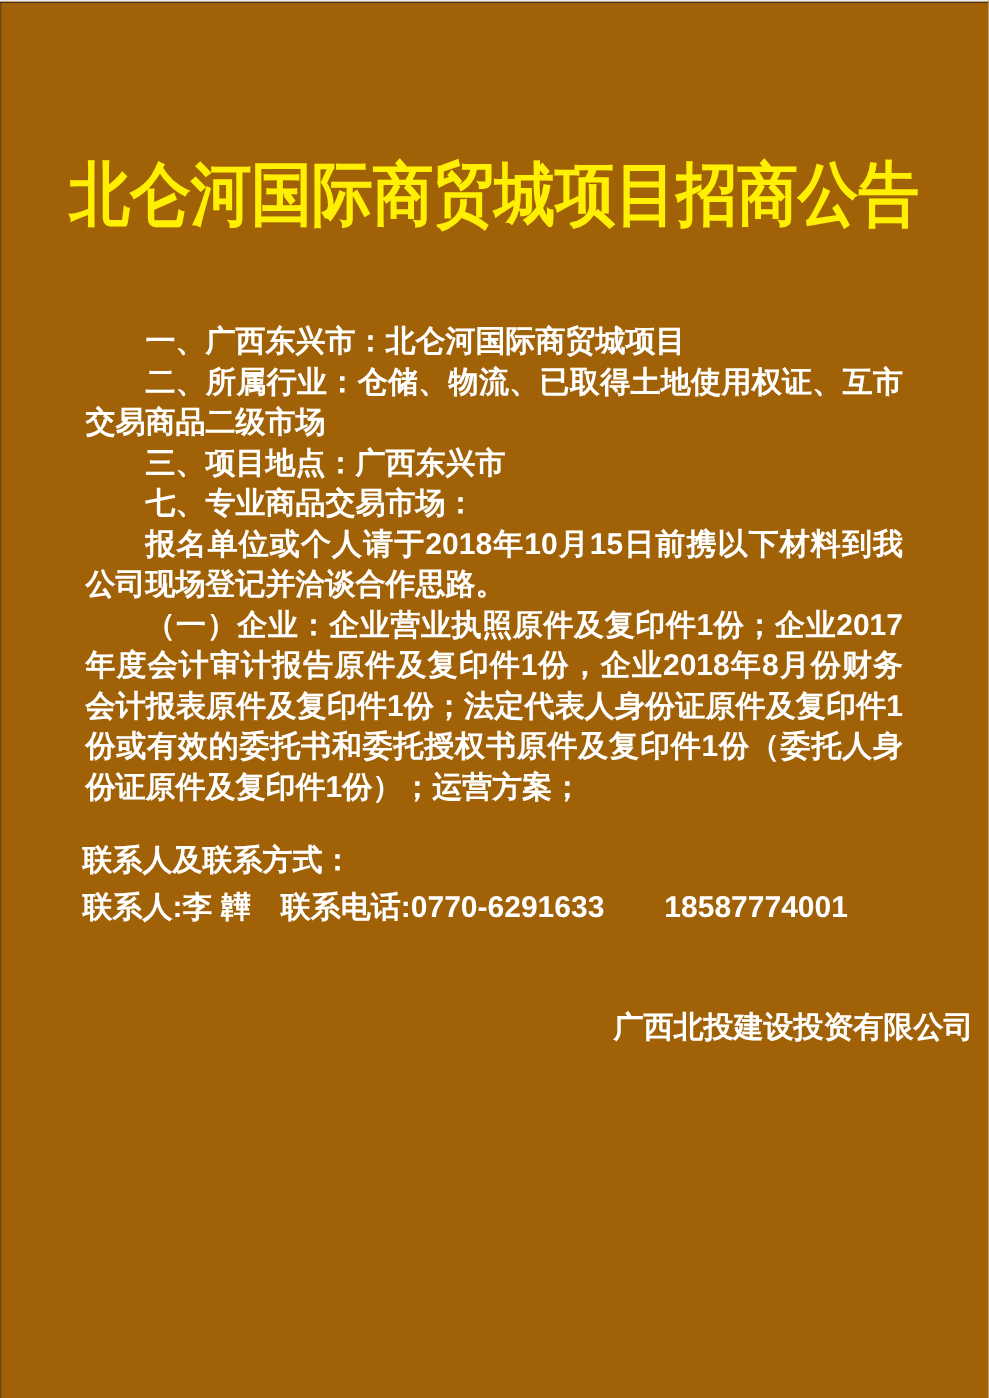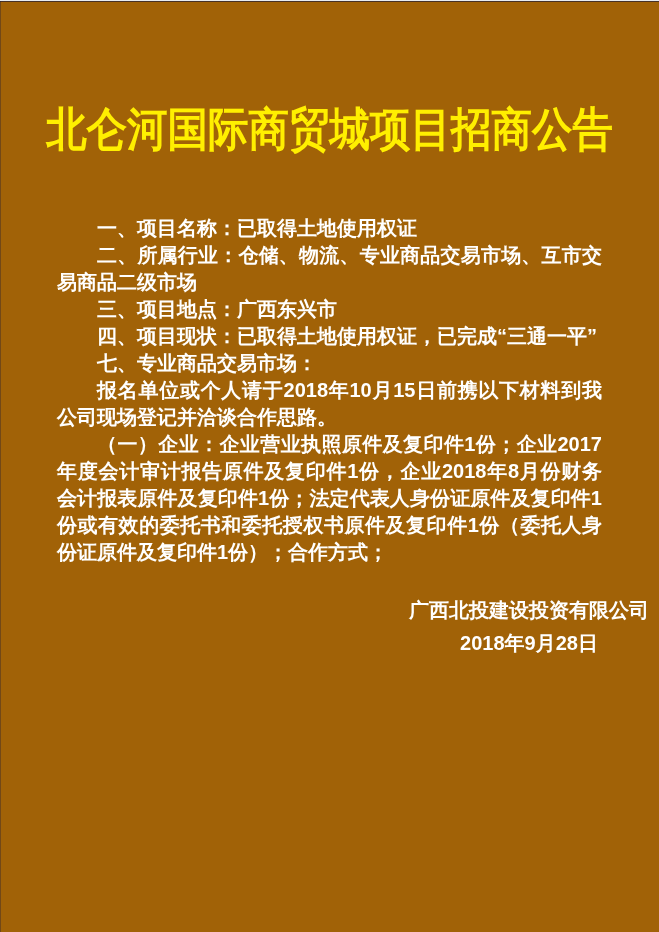--- a/index.html
+++ b/index.html
@@ -42,49 +42,51 @@
   }
   .contact {
     margin: 20px 57px 0 55px;
     color: #ffffff;
     font-weight: 700;
     font-size: 20px;
     line-height: 31px;
   }
   .contact p { margin: 0; }
   .signature {
-    margin: 28px 10px 0 0;
+    margin: 48px 10px 0 0;
     text-align: right;
   }
   .signature .sig-inner {
     display: inline-block;
     text-align: center;
     color: #ffffff;
     font-weight: 700;
     font-size: 20px;
     line-height: 33px;
   }
   .signature .sig-inner div { white-space: nowrap; }
 </style>
 </head>
 <body>
 
 <div class="poster">
   <h1 class="title">北仑河国际商贸城项目招商公告</h1>
 
   <div class="body-text">
-    <p>一、项目名称：已取得土地使用权证</p>
-    <p>二、所属行业：仓储、物流、专业商品交易市场、互市交易商品二级市场</p>
+    <p>一、广西东兴市：北仑河国际商贸城项目</p>
+    <p>二、所属行业：仓储、物流、已取得土地使用权证、互市交易商品二级市场</p>
     <p>三、项目地点：广西东兴市</p>
-    <p>四、项目现状：已取得土地使用权证，已完成“三通一平”</p>
     <p>七、专业商品交易市场：</p>
     <p>报名单位或个人请于2018年10月15日前携以下材料到我公司现场登记并洽谈合作思路。</p>
-    <p>（一）企业：企业营业执照原件及复印件1份；企业2017年度会计审计报告原件及复印件1份，企业2018年8月份财务会计报表原件及复印件1份；法定代表人身份证原件及复印件1份或有效的委托书和委托授权书原件及复印件1份（委托人身份证原件及复印件1份）；合作方式；</p>
+    <p>（一）企业：企业营业执照原件及复印件1份；企业2017年度会计审计报告原件及复印件1份，企业2018年8月份财务会计报表原件及复印件1份；法定代表人身份证原件及复印件1份或有效的委托书和委托授权书原件及复印件1份（委托人身份证原件及复印件1份）；运营方案；</p>
   </div>
 
+  <div class="contact">
+    <p>联系人及联系方式：</p>
+    <p>联系人:李 韡　联系电话:0770-6291633　　18587774001</p>
+  </div>
 
   <div class="signature">
     <div class="sig-inner">
       <div>广西北投建设投资有限公司</div>
-      <div>2018年9月28日</div>
     </div>
   </div>
 </div>
 
 </body></html>

